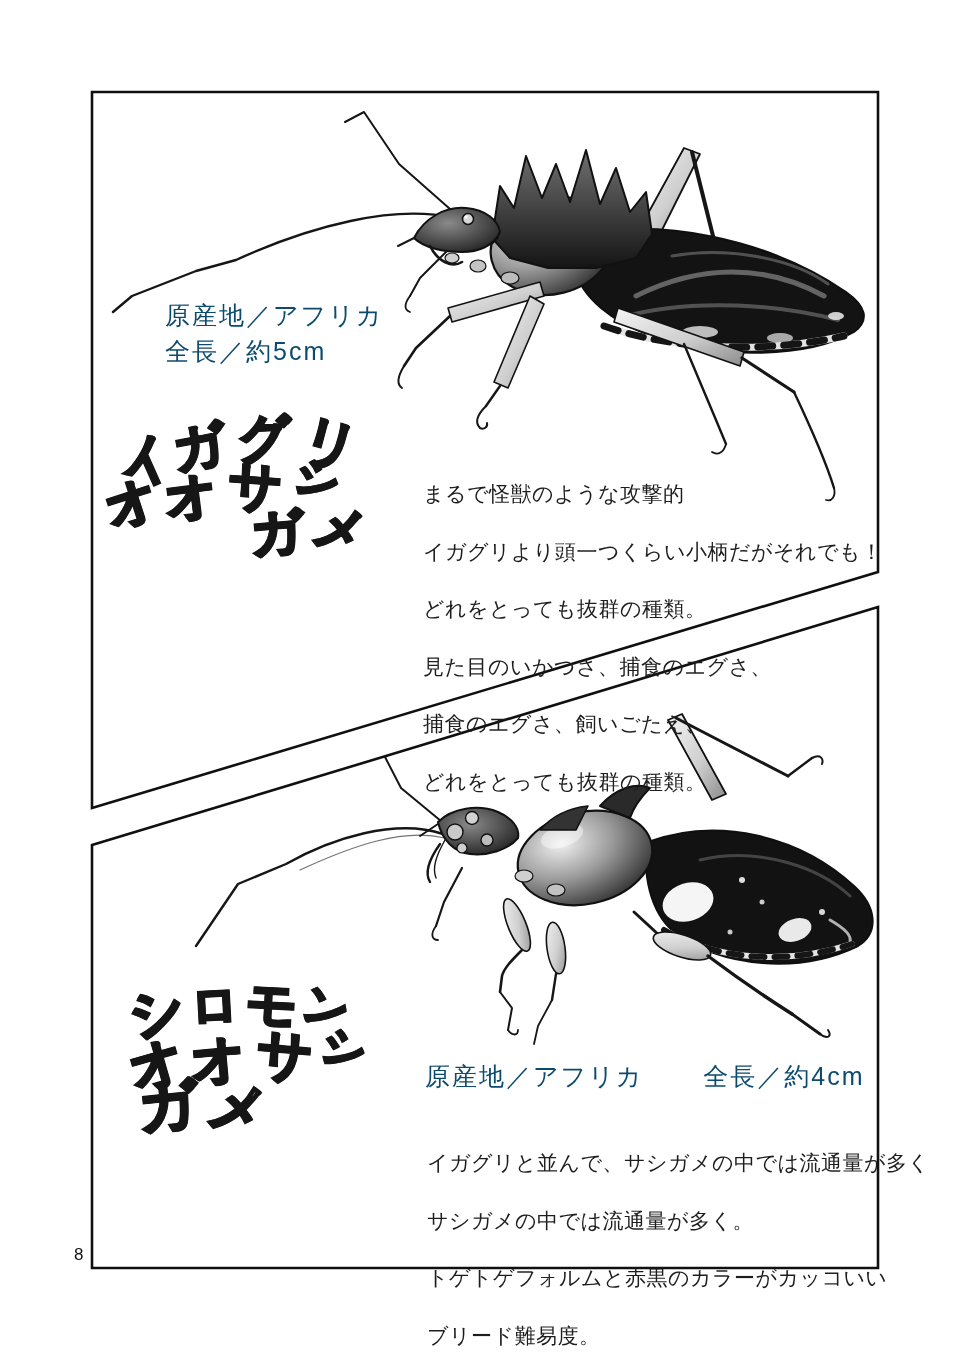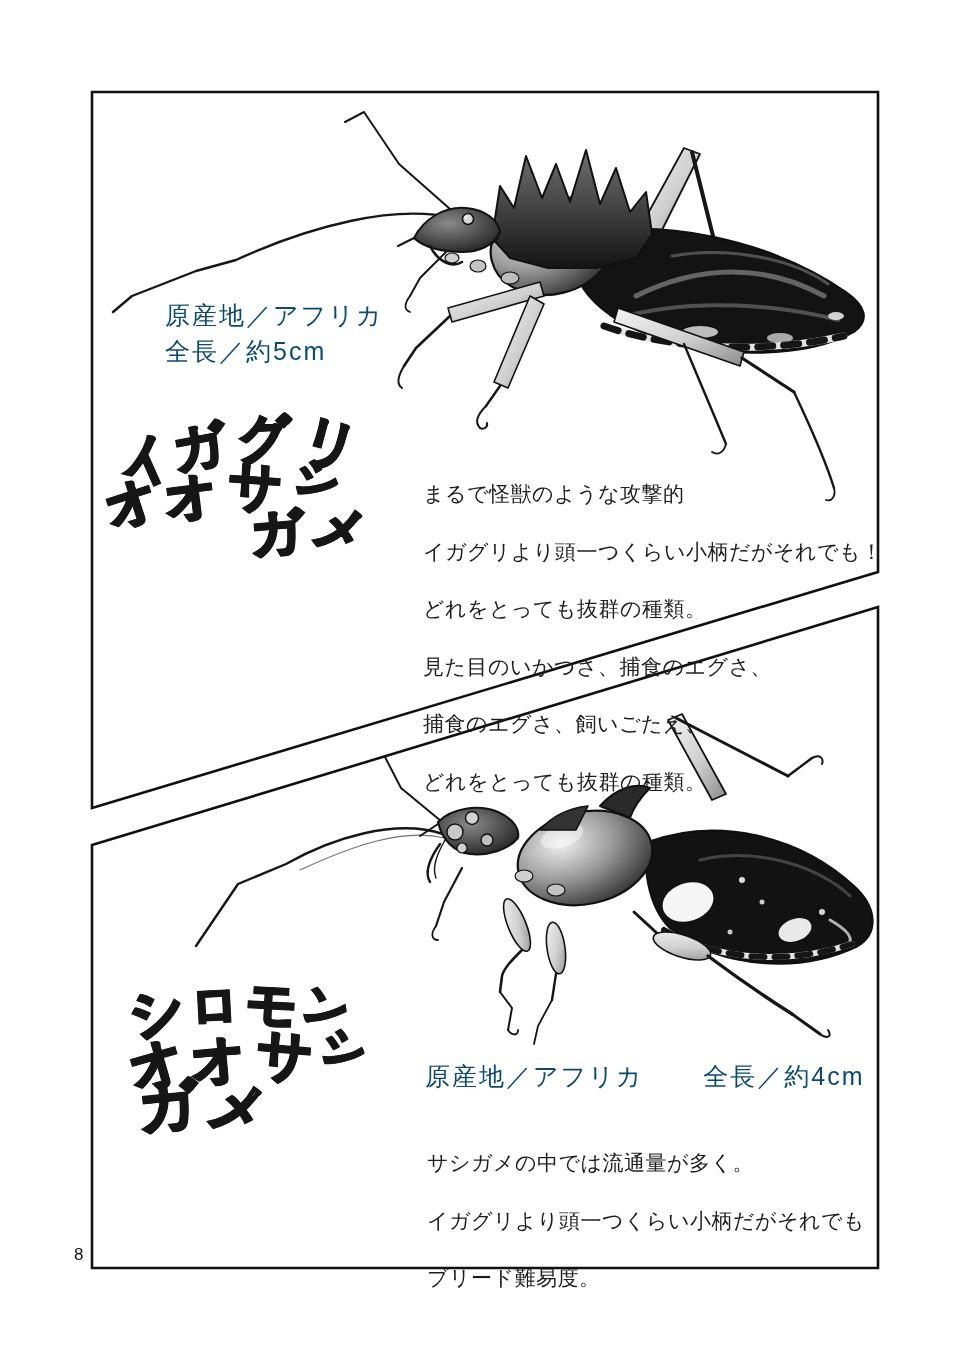--- a/index.html
+++ b/index.html
@@ -250,20 +250,21 @@
     </div>
   </div>
 
   <div class="abs spec" style="left:425px;top:1058px;">
     <span>原産地／アフリカ</span>
     <span style="display:inline-block;width:42px;"></span>
     <span>全長／約4cm</span>
   </div>
 
   <div class="abs desc" style="left:427px;top:1120px;">
+    <div>イガグリと並んで、サシガメの中では流通量が多く</div>
     <div>サシガメの中では流通量が多く。</div>
-    <div>イガグリより頭一つくらい小柄だがそれでも</div>
+    <div>トゲトゲフォルムと赤黒のカラーがカッコいい</div>
     <div>ブリード難易度。</div>
   </div>
 
   <div class="abs pageno" style="left:74px;top:1245px;">8</div>
 
 </div>
 
 </body></html>

